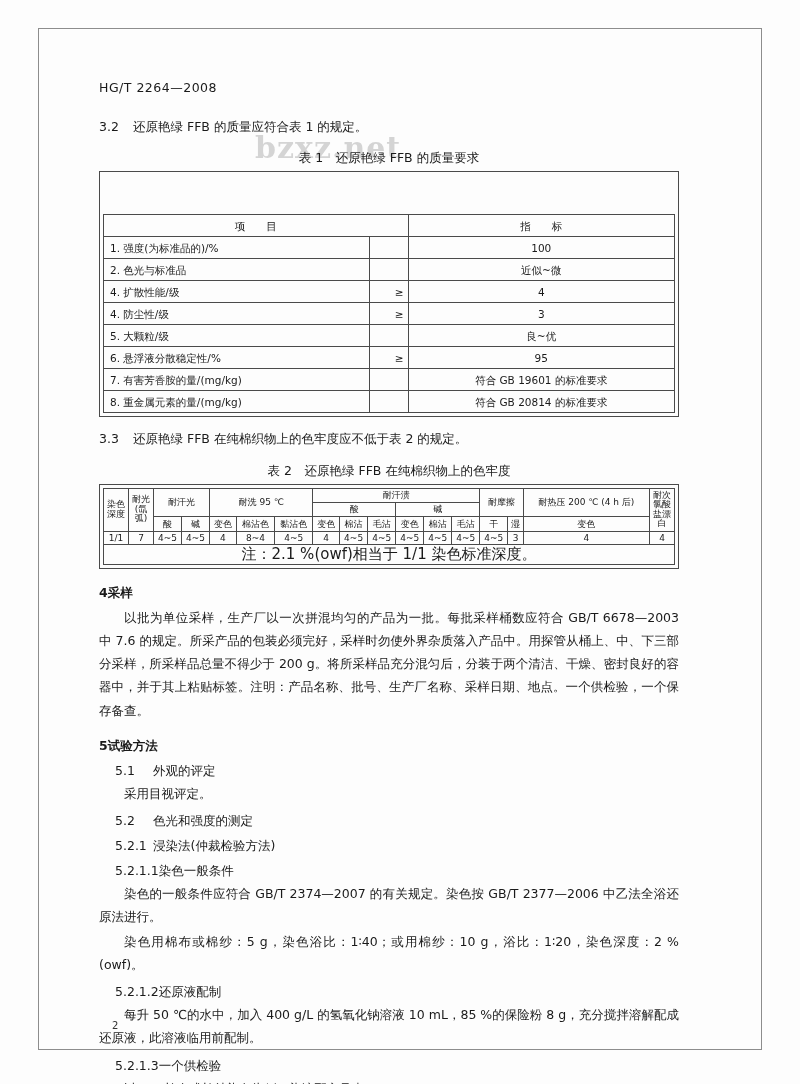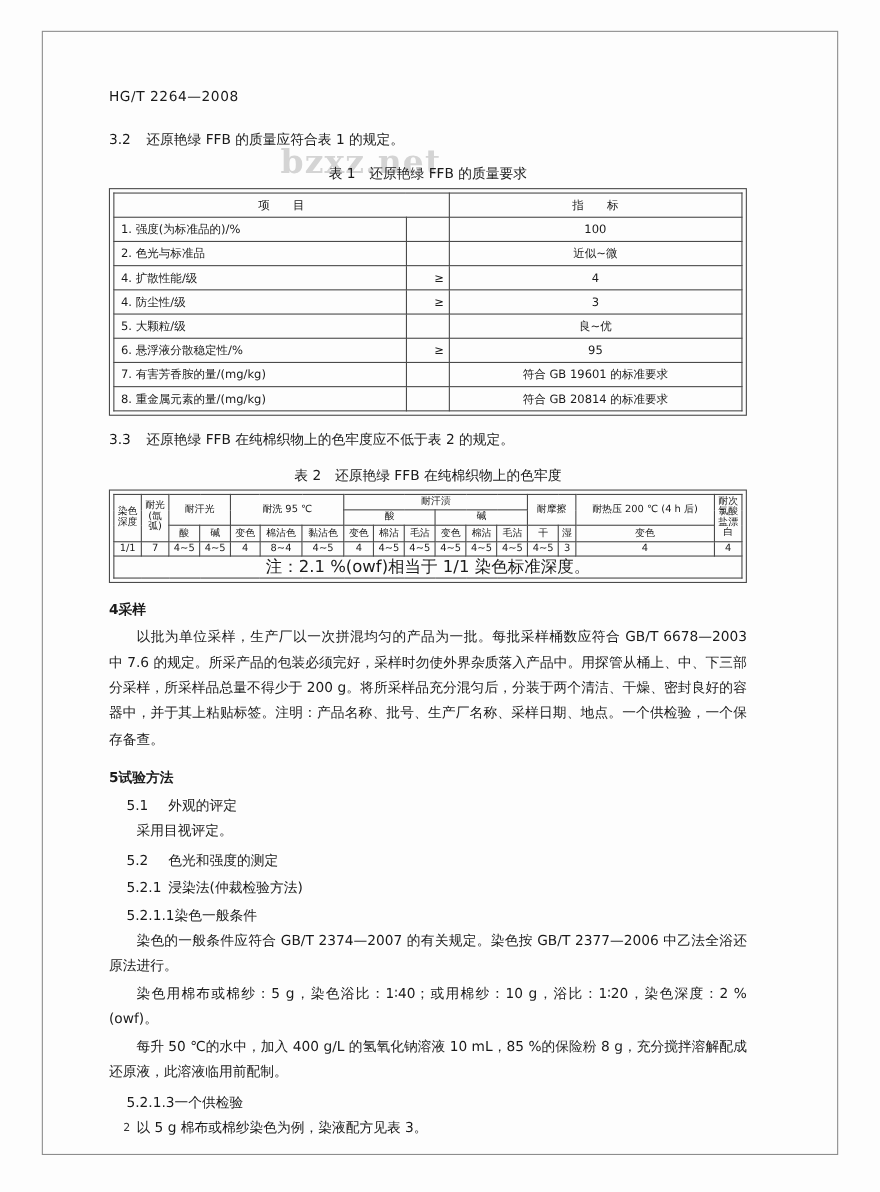--- a/index.html
+++ b/index.html
@@ -73,20 +73,21 @@
     font-weight: normal;
     margin: 14px 0 4px 0;
   }
   table {
     border-collapse: collapse;
     font-size: 10.5px;
     width: 100%;
   }
   table.t1 {
     width: 100%;
+    margin-top: 39px;
   }
   table.t1 td, table.t1 th {
     border: 1px solid #4a4a4a;
     padding: 2px 6px;
     height: 17px;
     line-height: 1.2;
   }
   table.t1 .hdr {
     text-align: center;
     font-weight: normal;
@@ -308,20 +309,23 @@
     <div class="sub-head">
       <span class="num">5.2.1</span><span>浸染法(仲裁检验方法)</span>
     </div>
 
     <div class="sub-head">
       <span class="num">5.2.1.1</span><span>染色一般条件</span>
     </div>
     <div class="para">染色的一般条件应符合 GB/T 2374—2007 的有关规定。染色按 GB/T 2377—2006 中乙法全浴还原法进行。</div>
     <div class="para">染色用棉布或棉纱：5 g，染色浴比：1∶40；或用棉纱：10 g，浴比：1∶20，染色深度：2 %(owf)。</div>
 
+    <div class="sub-head">
+      <span class="num">5.2.1.2</span><span>还原液配制</span>
+    </div>
     <div class="para">每升 50 ℃的水中，加入 400 g/L 的氢氧化钠溶液 10 mL，85 %的保险粉 8 g，充分搅拌溶解配成还原液，此溶液临用前配制。</div>
 
     <div class="sub-head">
       <span class="num">5.2.1.3</span><span>一个供检验</span>
     </div>
     <div class="para">以 5 g 棉布或棉纱染色为例，染液配方见表 3。</div>
 
   </div>
 
   <div class="page-num">2</div>

